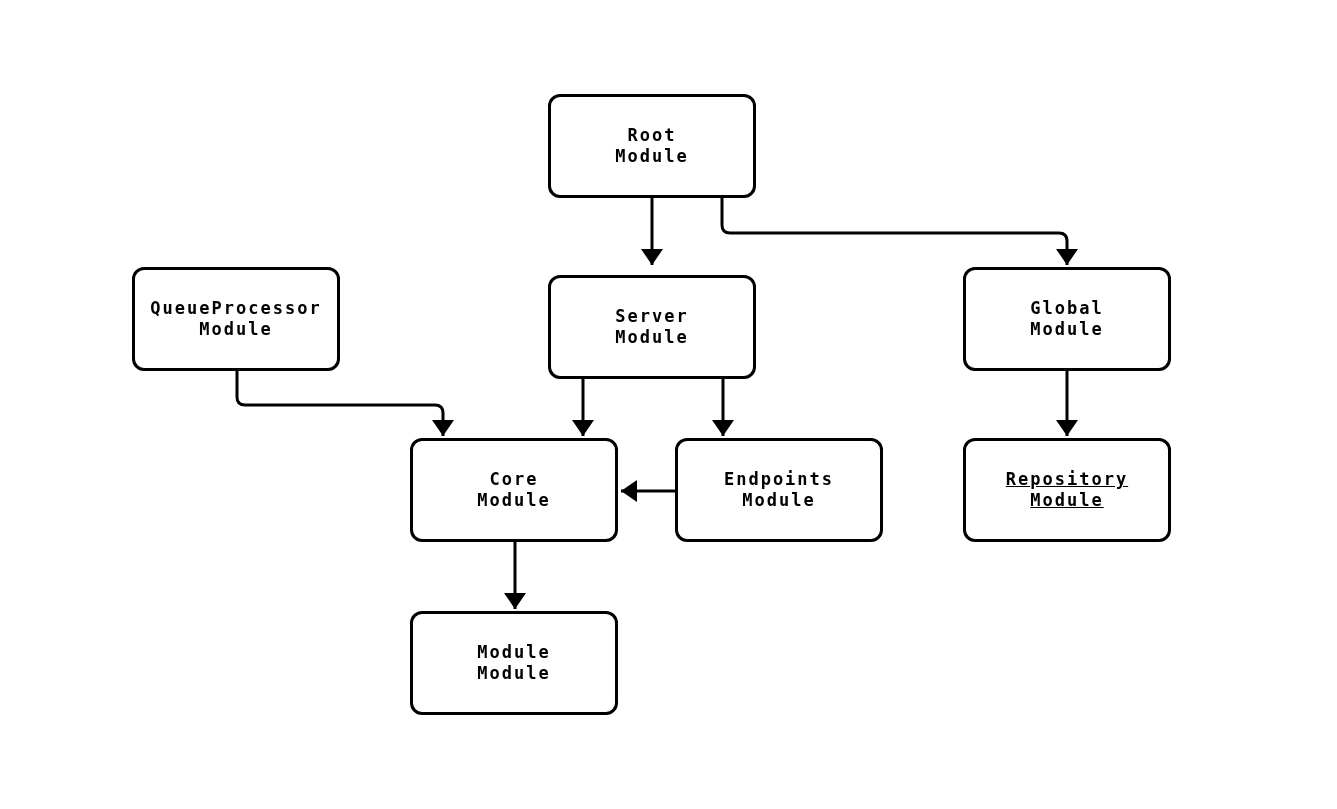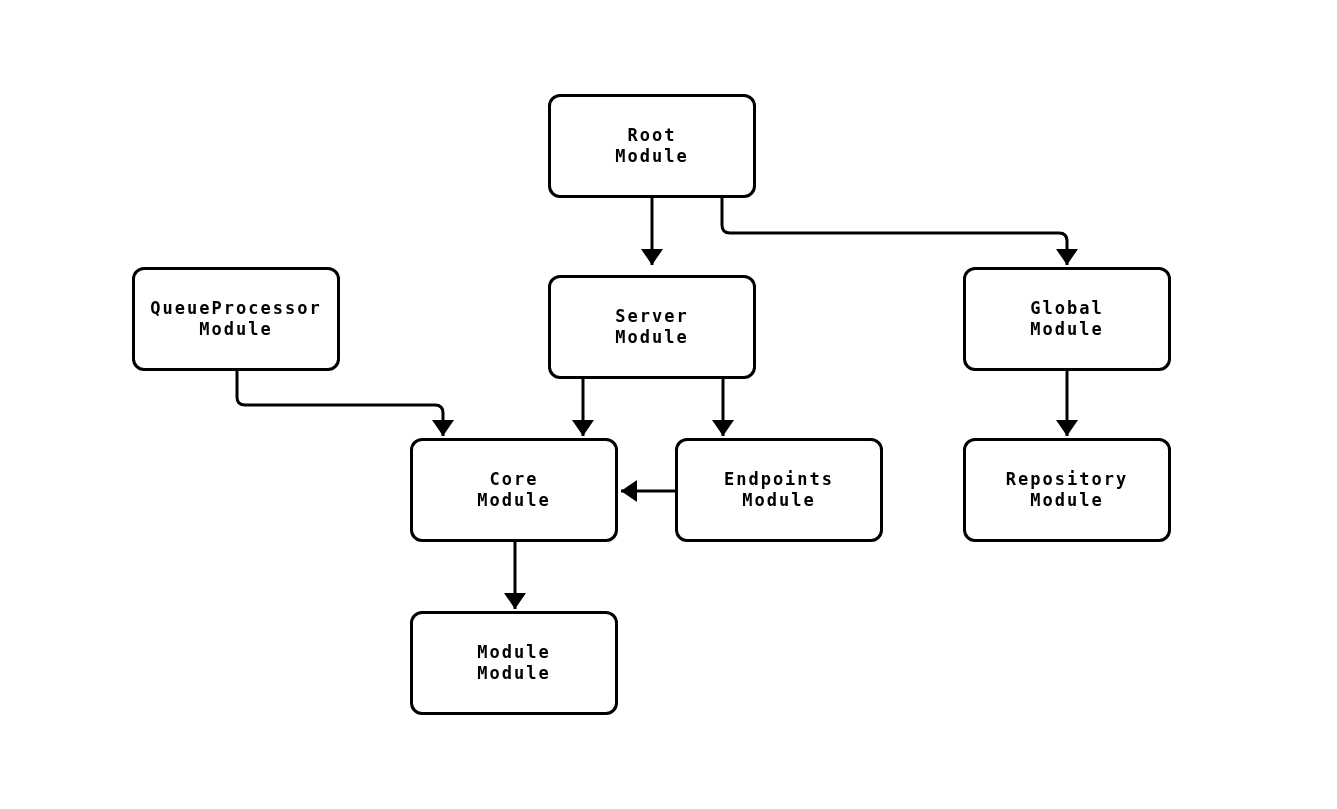--- a/index.html
+++ b/index.html
@@ -98,21 +98,21 @@
   <div class="node" style="left:410px; top:438px;">
     <span class="node-label-line">Core</span>
     <span class="node-label-line">Module</span>
   </div>
 
   <div class="node" style="left:647px; top:438px;margin-left:28px;">
     <span class="node-label-line">Endpoints</span>
     <span class="node-label-line">Module</span>
   </div>
 
-  <div class="node" style="left:963px; top:438px;">
+  <div class="node" style="left:963px; top:438px;text-decoration:underline;">
     <span class="node-label-line">Repository</span>
     <span class="node-label-line">Module</span>
   </div>
 
   <div class="node" style="left:410px; top:611px;">
     <span class="node-label-line">Module</span>
     <span class="node-label-line">Module</span>
   </div>
 
 </div>

